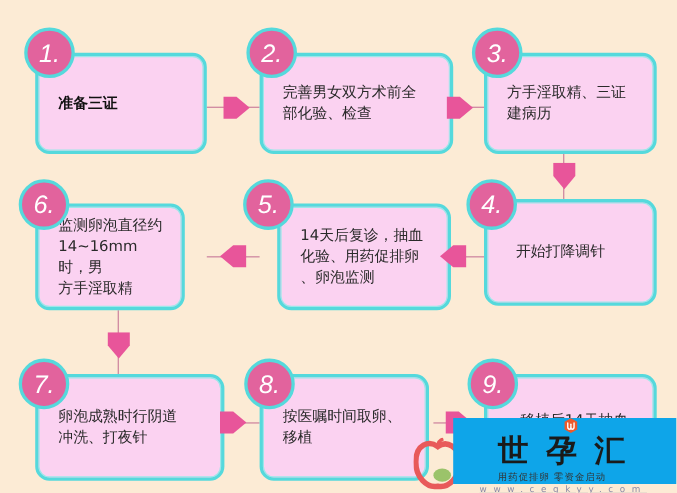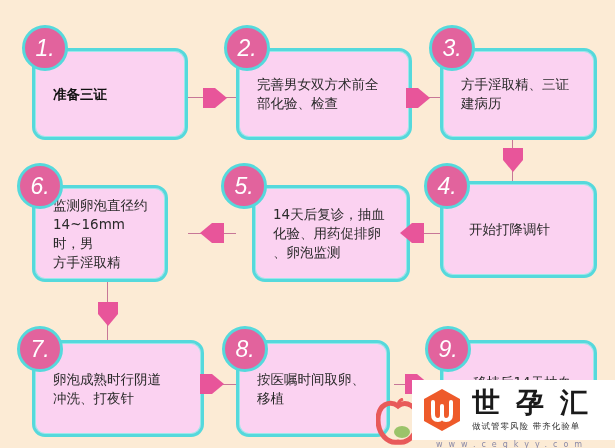--- a/index.html
+++ b/index.html
@@ -40,23 +40,23 @@
     display: flex; align-items: center; justify-content: center;
     box-sizing: content-box;
     z-index: 3;
   }
   .line-h { position: absolute; height: 1px; background: #C77797; }
   .line-v { position: absolute; width: 1px; background: #C77797; }
   .arrow { position: absolute; z-index: 2; }
   .watermark {
     position: absolute; left: 412px; top: 380px;
     width: 203px; height: 60px;
-    background: #ffffff;
+    background: #0ea5e9;
     z-index: 5;
-    display: flex; align-items: center;
+    display: flex; align-items: center; flex-direction: column;
   }
   .wm-logo {
     width: 40px; height: 44px; margin-left: 10px;
   }
   .wm-text { margin-left: 10px; display: flex; flex-direction: column; }
   .wm-brand {
     font-family: "DejaVu Serif", "Liberation Serif", serif;
     font-size: 28px; font-weight: bold; color: #1a1a1a;
     letter-spacing: 16px; line-height: 32px;
   }
@@ -168,18 +168,18 @@
   </svg>
 
   <div class="watermark">
     <svg class="wm-logo" viewBox="0 0 40 44">
       <polygon points="20,1 38,11 38,33 20,43 2,33 2,11" fill="#EE5A2A"></polygon>
       <path d="M11 14 L11 26 Q11 32 16 32 Q20 32 20 27 Q20 32 24 32 Q29 32 29 26 L29 14" stroke="#fff" stroke-width="4" fill="none" stroke-linecap="round"></path>
       <line x1="20" y1="18" x2="20" y2="27" stroke="#fff" stroke-width="4" stroke-linecap="round"></line>
     </svg>
     <div class="wm-text">
       <div class="wm-brand">世孕汇</div>
-      <div class="wm-slogan">做试管零风险 带齐化验单</div>
+      <div class="wm-slogan">用药促排卵 零资金启动</div>
     </div>
   </div>
   <div class="wm-url">www.cegkyy.com</div>
 
 </div>
 
 </body></html>

